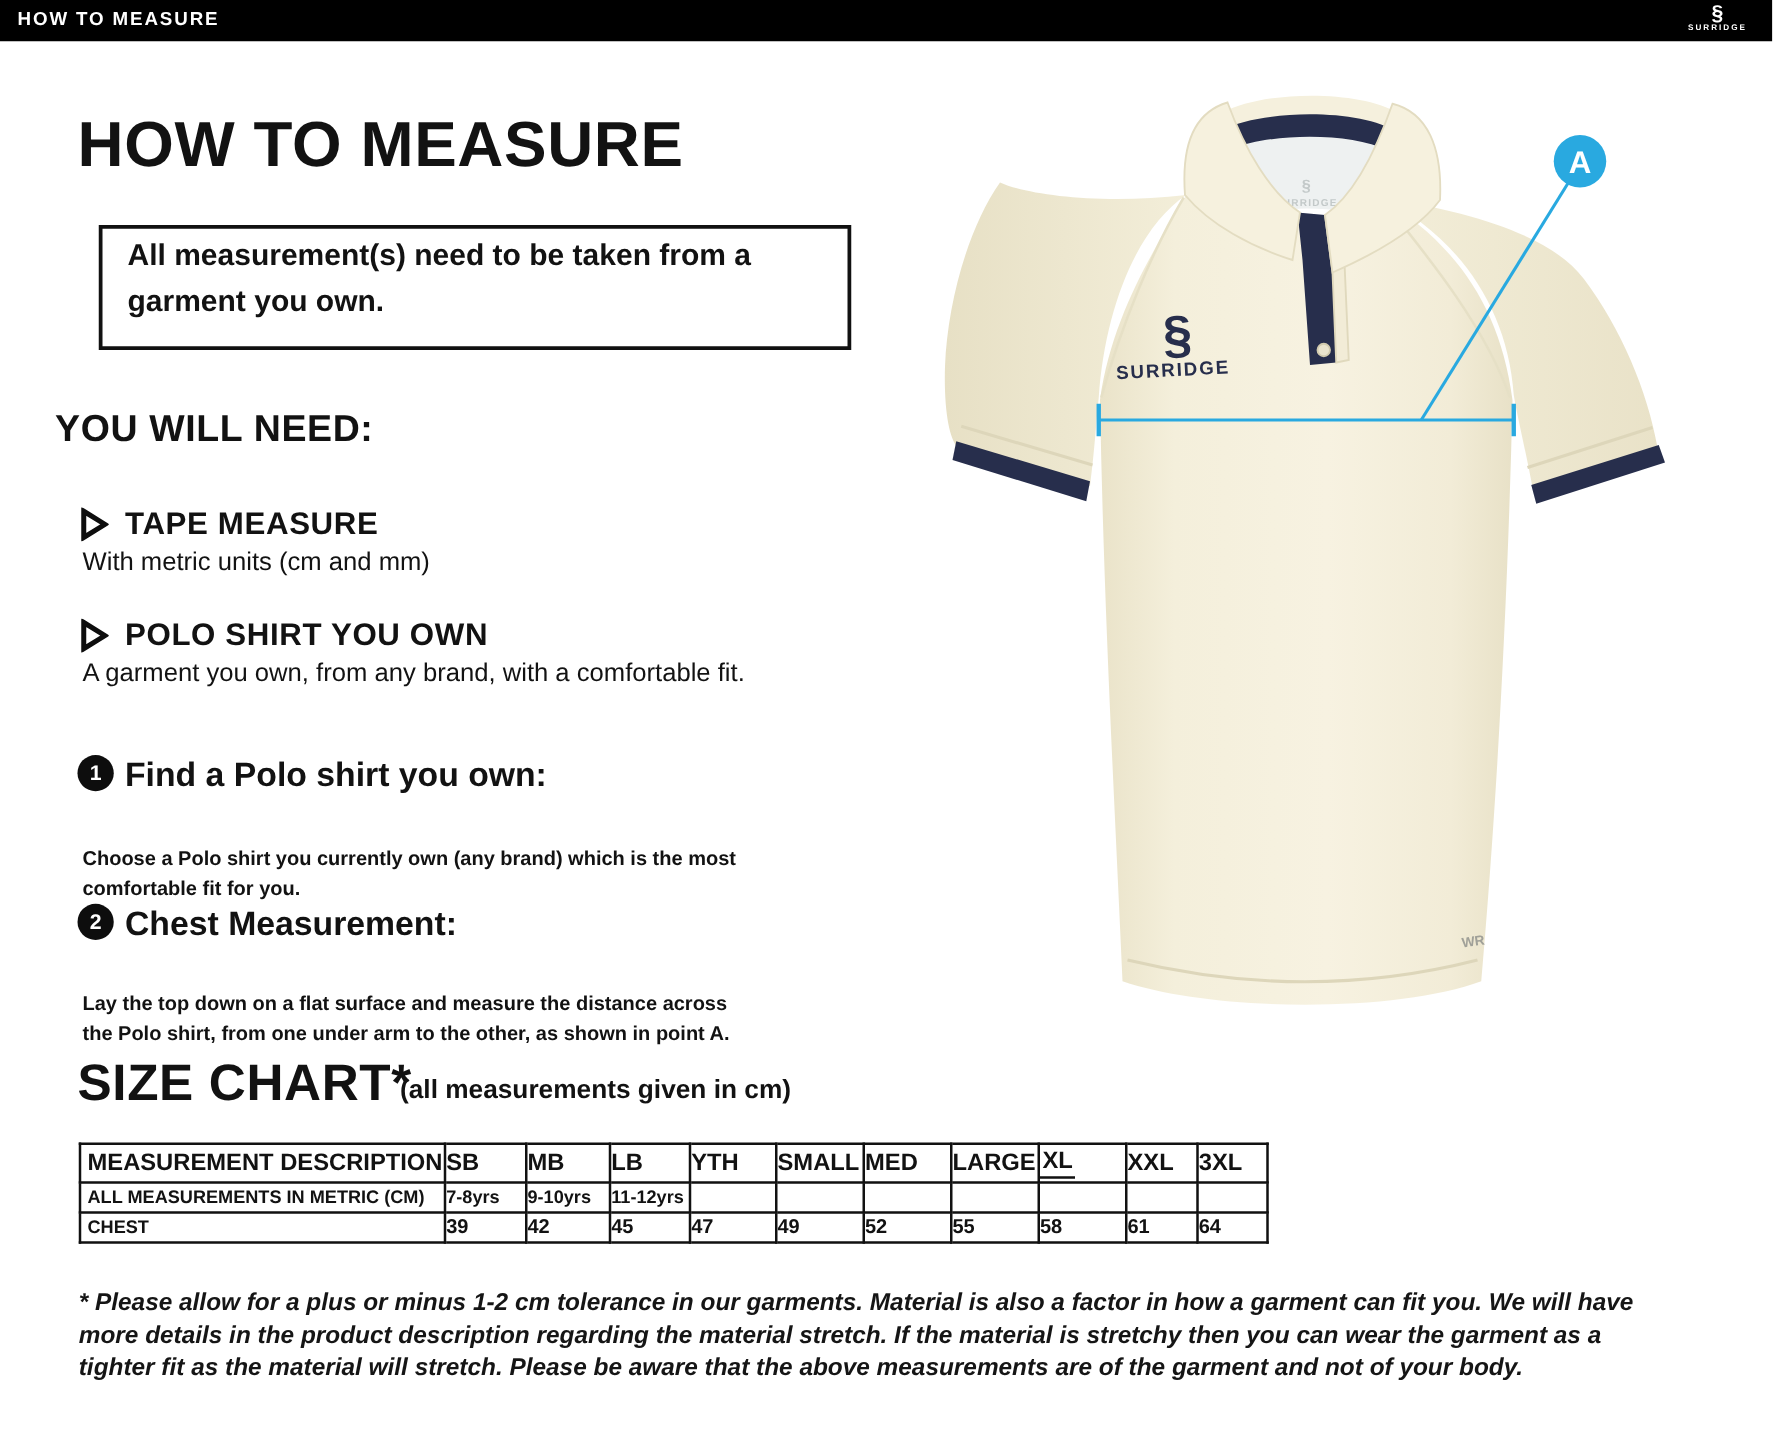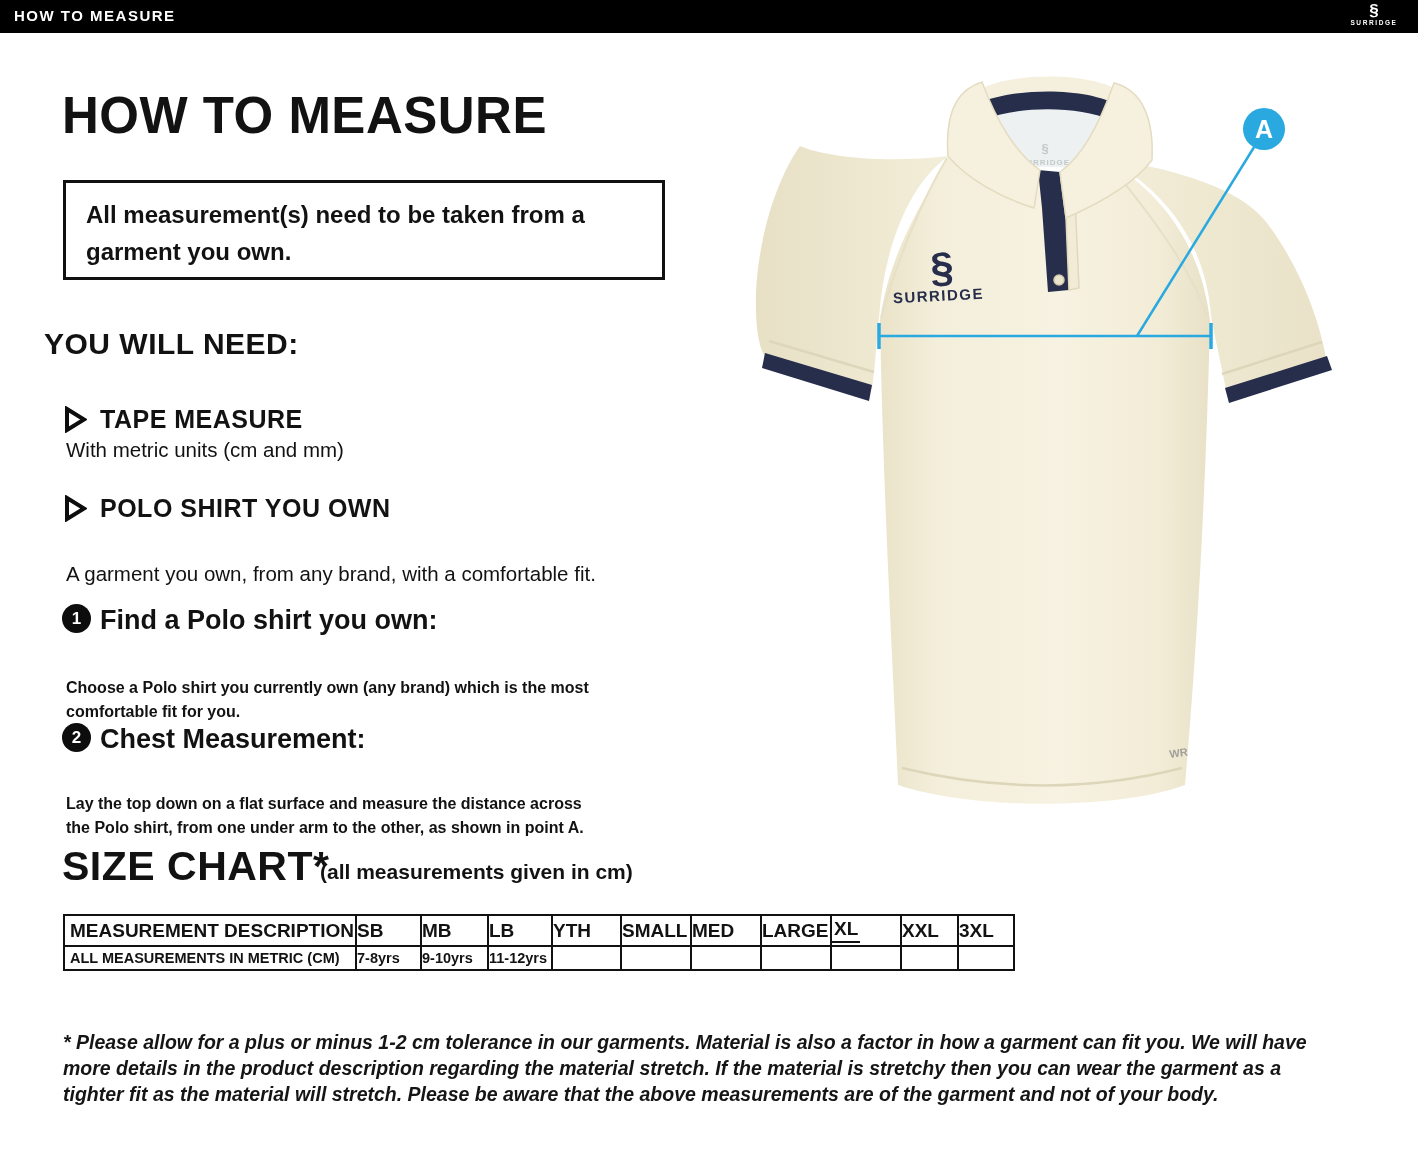--- a/index.html
+++ b/index.html
@@ -10,22 +10,22 @@
   .abs{position:absolute;}
   
   .topbar{position:absolute;left:0;top:0;width:1418px;height:33px;background:#000;}
   .topbar-title{position:absolute;left:14px;top:7px;font-size:15px;font-weight:bold;
     letter-spacing:1.5px;color:#fff;}
   .topbar-logo{position:absolute;right:14px;top:2px;width:60px;text-align:center;color:#fff;line-height:1;}
   .topbar-logo .glyph{display:block;font-size:17px;font-weight:bold;}
   .topbar-logo .word{display:block;font-size:6.5px;font-weight:bold;letter-spacing:1.6px;margin-top:1px;}
   
   .h1{left:62px;top:90px;font-size:51px;font-weight:800;letter-spacing:.5px;line-height:1;}
-  .notice-box{left:63px;top:180px;width:602px;height:100px;border:3px solid #111;
-    box-sizing:border-box;padding:13px 20px;font-size:24px;font-weight:bold;line-height:37px;}
+  .notice-box{left:79px;top:180px;width:602px;height:100px;border:3px solid #111;
+    box-sizing:border-box;padding:3px 20px;font-size:24px;font-weight:bold;line-height:37px;}
   .ywn-heading{left:44px;top:329px;font-size:30px;font-weight:700;letter-spacing:.5px;line-height:1;}
   .need-arrow{width:24px;height:27px;}
   .need-label{font-size:25px;font-weight:800;letter-spacing:.5px;line-height:1;}
   .need-desc{font-size:20.5px;font-weight:normal;line-height:1;}
   .step-circle{width:29px;height:29px;border-radius:50%;background:#0d0d0d;color:#fff;
     font-size:17px;font-weight:bold;display:flex;align-items:center;justify-content:center;}
   .step-title{font-size:27px;font-weight:800;line-height:1;}
   .step-body{font-size:16px;font-weight:bold;line-height:24px;margin-top:32px;}
   .size-heading{left:62px;top:846px;font-size:41px;font-weight:800;letter-spacing:.5px;line-height:1;}
   .size-sub{left:320px;top:861px;font-size:21px;font-weight:bold;line-height:1;}
@@ -66,21 +66,21 @@
   <svg class="abs need-arrow" style="left:63px;top:406px;" viewBox="0 0 24 27">
     <polygon points="4,3 21,13.5 4,24" fill="#fff" stroke="#0d0d0d" stroke-width="4" stroke-linejoin="miter"></polygon>
   </svg>
   <div class="abs need-label" style="left:100px;top:407px;">TAPE MEASURE</div>
   <div class="abs need-desc" style="left:66px;top:440px;">With metric units (cm and mm)</div>
 
   <svg class="abs need-arrow" style="left:63px;top:495px;" viewBox="0 0 24 27">
     <polygon points="4,3 21,13.5 4,24" fill="#fff" stroke="#0d0d0d" stroke-width="4" stroke-linejoin="miter"></polygon>
   </svg>
   <div class="abs need-label" style="left:100px;top:496px;">POLO SHIRT YOU OWN</div>
-  <div class="abs need-desc" style="left:66px;top:529px;margin-top:35px;">A garment you own, from any brand, with a comfortable fit.</div>
+  <div class="abs need-desc" style="left:66px;top:529px;">A garment you own, from any brand, with a comfortable fit.</div>
 
   <div class="abs step-circle" style="left:62px;top:604px;">
     <span>1</span>
   </div>
   <div class="abs step-title" style="left:100px;top:607px;">Find a Polo shirt you own:</div>
   <div class="abs step-body" style="left:66px;top:644px;">
     <div>Choose a Polo shirt you currently own (any brand) which is the most</div>
     <div>comfortable fit for you.</div>
   </div>
 
@@ -130,20 +130,33 @@
       <td>9-10yrs</td>
       <td>11-12yrs</td>
       <td></td>
       <td></td>
       <td></td>
       <td></td>
       <td></td>
       <td></td>
       <td></td>
     </tr>
+    <tr>
+      <td class="lab">CHEST</td>
+      <td class="num">39</td>
+      <td class="num">42</td>
+      <td class="num">45</td>
+      <td class="num">47</td>
+      <td class="num">49</td>
+      <td class="num">52</td>
+      <td class="num">55</td>
+      <td class="num">58</td>
+      <td class="num">61</td>
+      <td class="num">64</td>
+    </tr>
   </tbody>
     </table>
 
   <div class="abs footnote">
     <div>* Please allow for a plus or minus 1-2 cm tolerance in our garments. Material is also a factor in how a garment can fit you. We will have</div>
     <div>more details in the product description regarding the material stretch.  If the material is stretchy then you can wear the garment as a</div>
     <div>tighter fit as the material will stretch.  Please be aware that the above measurements are of the garment and not of your body.</div>
   </div>
 
   <svg class="abs" style="left:742px;top:58px;" width="620" height="770" viewBox="0 0 620 770">

